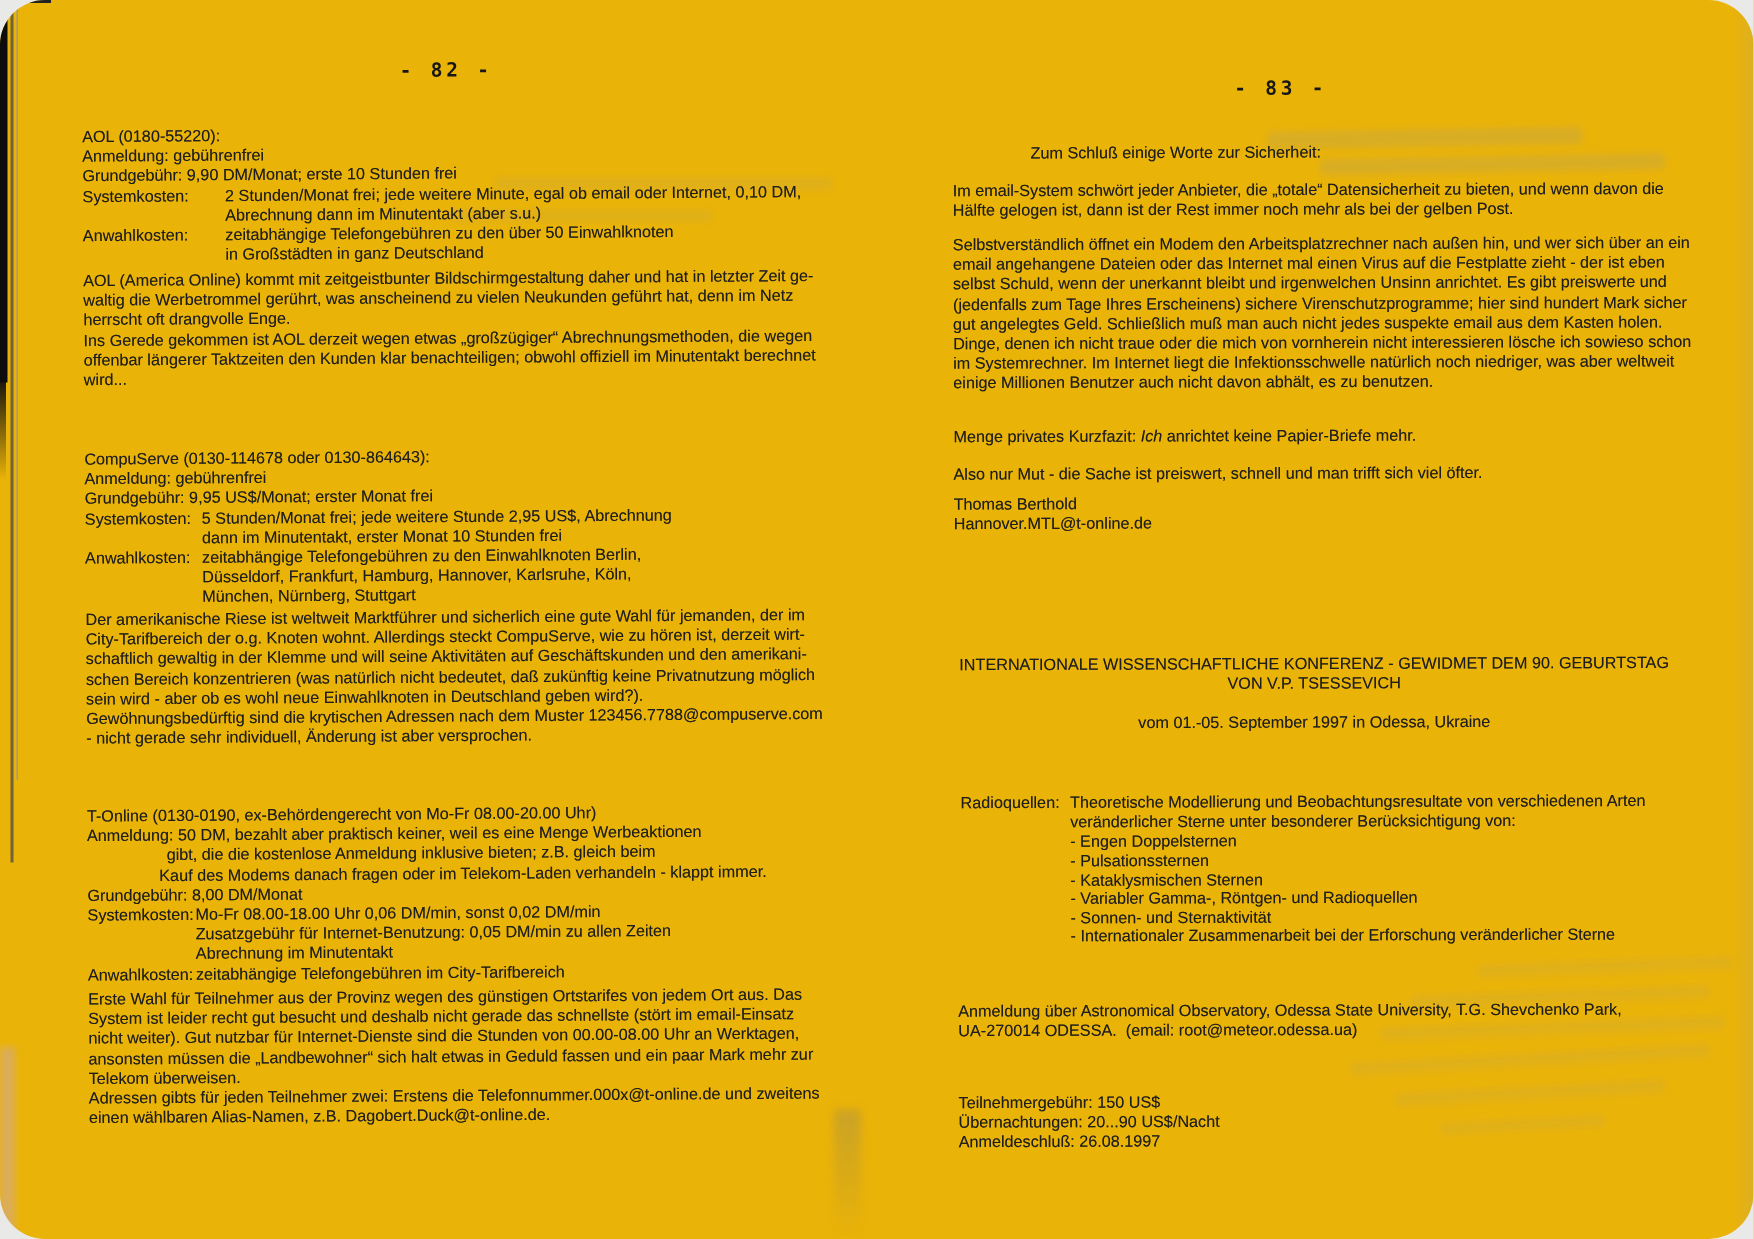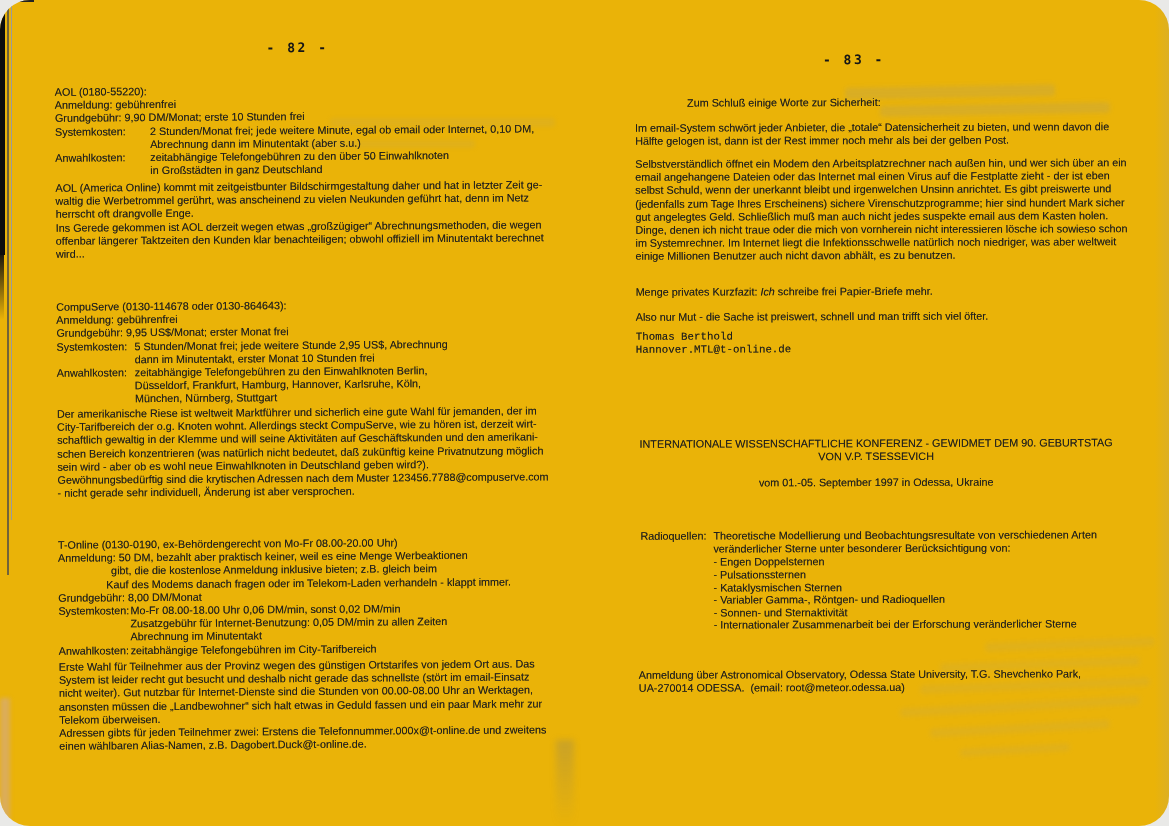--- a/index.html
+++ b/index.html
@@ -136,28 +136,28 @@
       <div class="ln">email angehangene Dateien oder das Internet mal einen Virus auf die Festplatte zieht - der ist eben</div>
       <div class="ln">selbst Schuld, wenn der unerkannt bleibt und irgenwelchen Unsinn anrichtet. Es gibt preiswerte und</div>
       <div class="ln">(jedenfalls zum Tage Ihres Erscheinens) sichere Virenschutzprogramme; hier sind hundert Mark sicher</div>
       <div class="ln">gut angelegtes Geld. Schließlich muß man auch nicht jedes suspekte email aus dem Kasten holen.</div>
       <div class="ln">Dinge, denen ich nicht traue oder die mich von vornherein nicht interessieren lösche ich sowieso schon</div>
       <div class="ln">im Systemrechner. Im Internet liegt die Infektionsschwelle natürlich noch niedriger, was aber weltweit</div>
       <div class="ln">einige Millionen Benutzer auch nicht davon abhält, es zu benutzen.</div>
     </div>
 
     <div class="blk" style="left:24px;top:285px;">
-      <div class="ln"><span>Menge privates Kurzfazit:</span> <i>Ich</i> <span>schreibe frei Papier-Briefe mehr.</span></div>
+      <div class="ln"><span>Menge privates Kurzfazit:</span> <i>Ich</i> <span>anrichtet keine Papier-Briefe mehr.</span></div>
     </div>
 
     <div class="blk" style="left:24px;top:310px;">
       <div class="ln">Also nur Mut - die Sache ist preiswert, schnell und man trifft sich viel öfter.</div>
     </div>
 
-    <div class="blk" style="left:24px;top:330px;font-family:Liberation Mono, monospace;">
+    <div class="blk" style="left:24px;top:330px;">
       <div class="ln">Thomas Berthold</div>
       <div class="ln">Hannover.MTL@t-online.de</div>
     </div>
 
     <div class="blk center" style="left:24px;top:437px;width:480px;">
       <div class="ln">INTERNATIONALE WISSENSCHAFTLICHE KONFERENZ - GEWIDMET DEM 90. GEBURTSTAG</div>
       <div class="ln">VON V.P. TSESSEVICH</div>
     </div>
 
     <div class="blk center" style="left:24px;top:476px;width:480px;">
@@ -173,15 +173,20 @@
       <div class="ln tln i73">- Variabler Gamma-, Röntgen- und Radioquellen</div>
       <div class="ln tln i73">- Sonnen- und Sternaktivität</div>
       <div class="ln tln i73">- Internationaler Zusammenarbeit bei der Erforschung veränderlicher Sterne</div>
     </div>
 
     <div class="blk" style="left:26px;top:668px;">
       <div class="ln">Anmeldung über Astronomical Observatory, Odessa State University, T.G. Shevchenko Park,</div>
       <div class="ln">UA-270014 ODESSA.  (email: root@meteor.odessa.ua)</div>
     </div>
 
+    <div class="blk" style="left:26px;top:729px;">
+      <div class="ln">Teilnehmergebühr: 150 US$</div>
+      <div class="ln">Übernachtungen: 20...90 US$/Nacht</div>
+      <div class="ln">Anmeldeschluß: 26.08.1997</div>
+    </div>
 
   </div>
 </div>
 
 </body></html>

